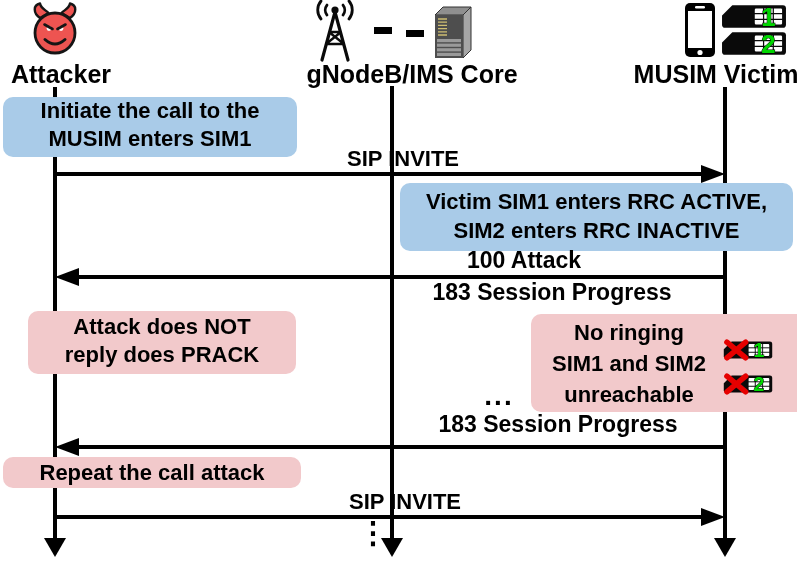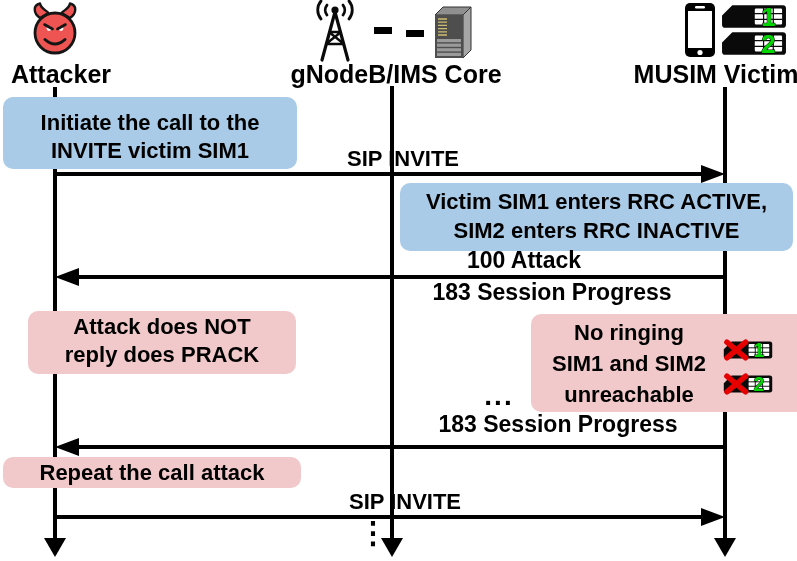--- a/index.html
+++ b/index.html
@@ -106,21 +106,21 @@
   <span class="icon" style="left:721px;top:31px;">
     <svg width="66" height="25" viewBox="0 0 64 24">
       <path d="M11,1 H60 Q63,1 63,4 V20 Q63,23 60,23 H4 Q1,23 1,20 V11 Z" fill="#0a0a0a"></path>
       <rect x="32" y="3.5" width="28" height="17" rx="2" fill="#fff" stroke="#0a0a0a" stroke-width="1.5"></rect>
       <path d="M41.3,3.5 V20.5 M50.7,3.5 V20.5 M32,9.2 H60 M32,14.9 H60" stroke="#0a0a0a" stroke-width="1.2" fill="none"></path>
       <text x="46" y="21.5" text-anchor="middle" font-family="Liberation Sans, sans-serif" font-size="25" font-weight="bold" fill="#00d600" stroke="#000" stroke-width="1" paint-order="stroke">2</text>
     </svg>
   </span>
 
   <div class="actor-label" style="left:61px;top:60px;">Attacker</div>
-  <div class="actor-label" style="left:396px;top:60px;text-align:center;">gNodeB/IMS Core</div>
+  <div class="actor-label" style="left:412px;top:60px;text-align:center;">gNodeB/IMS Core</div>
   <div class="actor-label" style="left:716px;top:60px;">MUSIM Victim</div>
 
   <div class="lifeline" style="left:53px;top:87px;height:452px;"></div>
   <div class="ll-head" style="left:44px;top:538px;"></div>
   <div class="lifeline" style="left:390px;top:86px;height:453px;"></div>
   <div class="ll-head" style="left:381px;top:538px;"></div>
   <div class="lifeline" style="left:723px;top:87px;height:452px;"></div>
   <div class="ll-head" style="left:714px;top:538px;"></div>
 
   <div class="msg-line" style="left:55px;top:172px;width:650px;"></div>
@@ -137,23 +137,23 @@
 
   <div class="msg-label f22" style="left:403px;top:146px;">SIP INVITE</div>
   <div class="msg-label f23" style="left:524px;top:247px;">100 Attack</div>
   <div class="msg-label f23" style="left:552px;top:279px;">183 Session Progress</div>
   <div class="msg-label f23" style="left:558px;top:411px;">183 Session Progress</div>
   <div class="msg-label f22" style="left:405px;top:489px;">SIP INVITE</div>
 
   <div class="dots-h" style="left:499px;top:382px;">...</div>
   <div class="dots-v" style="left:373px;top:518px;">⋮</div>
 
-  <div class="note blue" style="left:3px;top:97px;width:294px;height:60px;padding-top:12px;line-height:28px;">
+  <div class="note blue" style="left:3px;top:97px;width:294px;height:60px;padding-top:0;line-height:28px;">
     <span class="nl f22">Initiate the call to the</span>
-    <span class="nl f22">INVITE victim SIM1</span>
+    <span class="nl f22">MUSIM enters SIM1</span>
   </div>
 
   <div class="note blue" style="left:400px;top:183px;width:393px;height:64px;padding-top:4px;line-height:29px;">
     <span class="nl f22">Victim SIM1 enters RRC ACTIVE,</span>
     <span class="nl f22">SIM2 enters RRC INACTIVE</span>
   </div>
 
   <div class="note pink" style="left:12px;top:311px;width:268px;height:61px;padding-top:2px;line-height:28px;margin-left:16px;">
     <span class="nl f22">Attack does NOT</span>
     <span class="nl f22">reply does PRACK</span>

